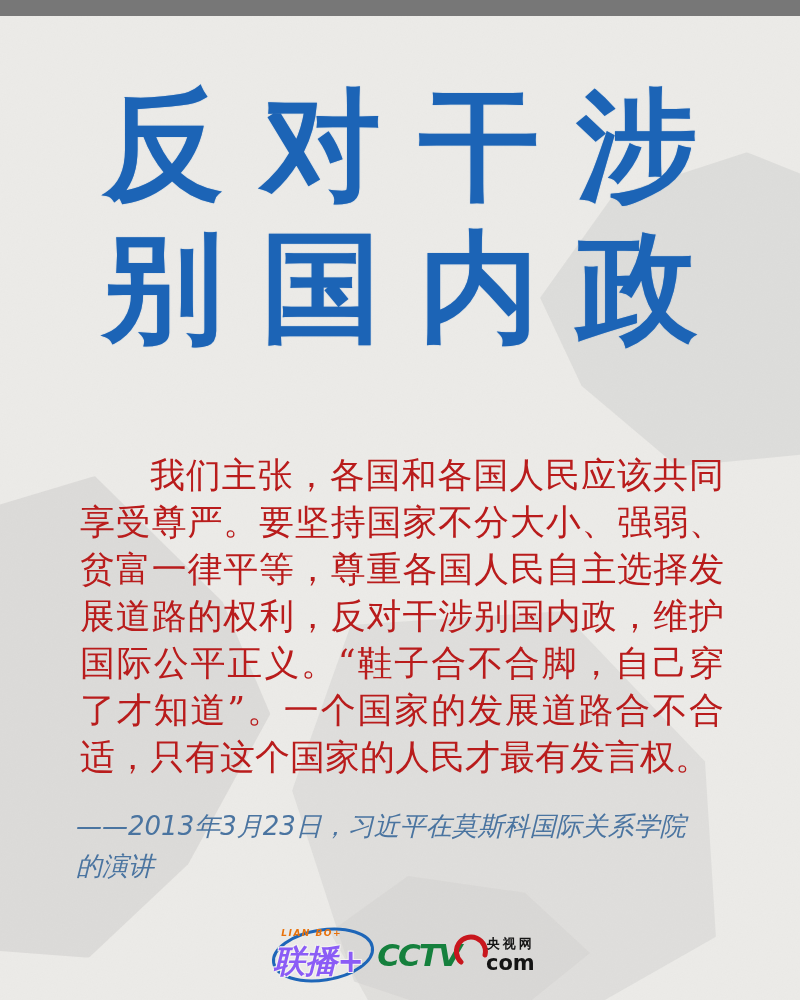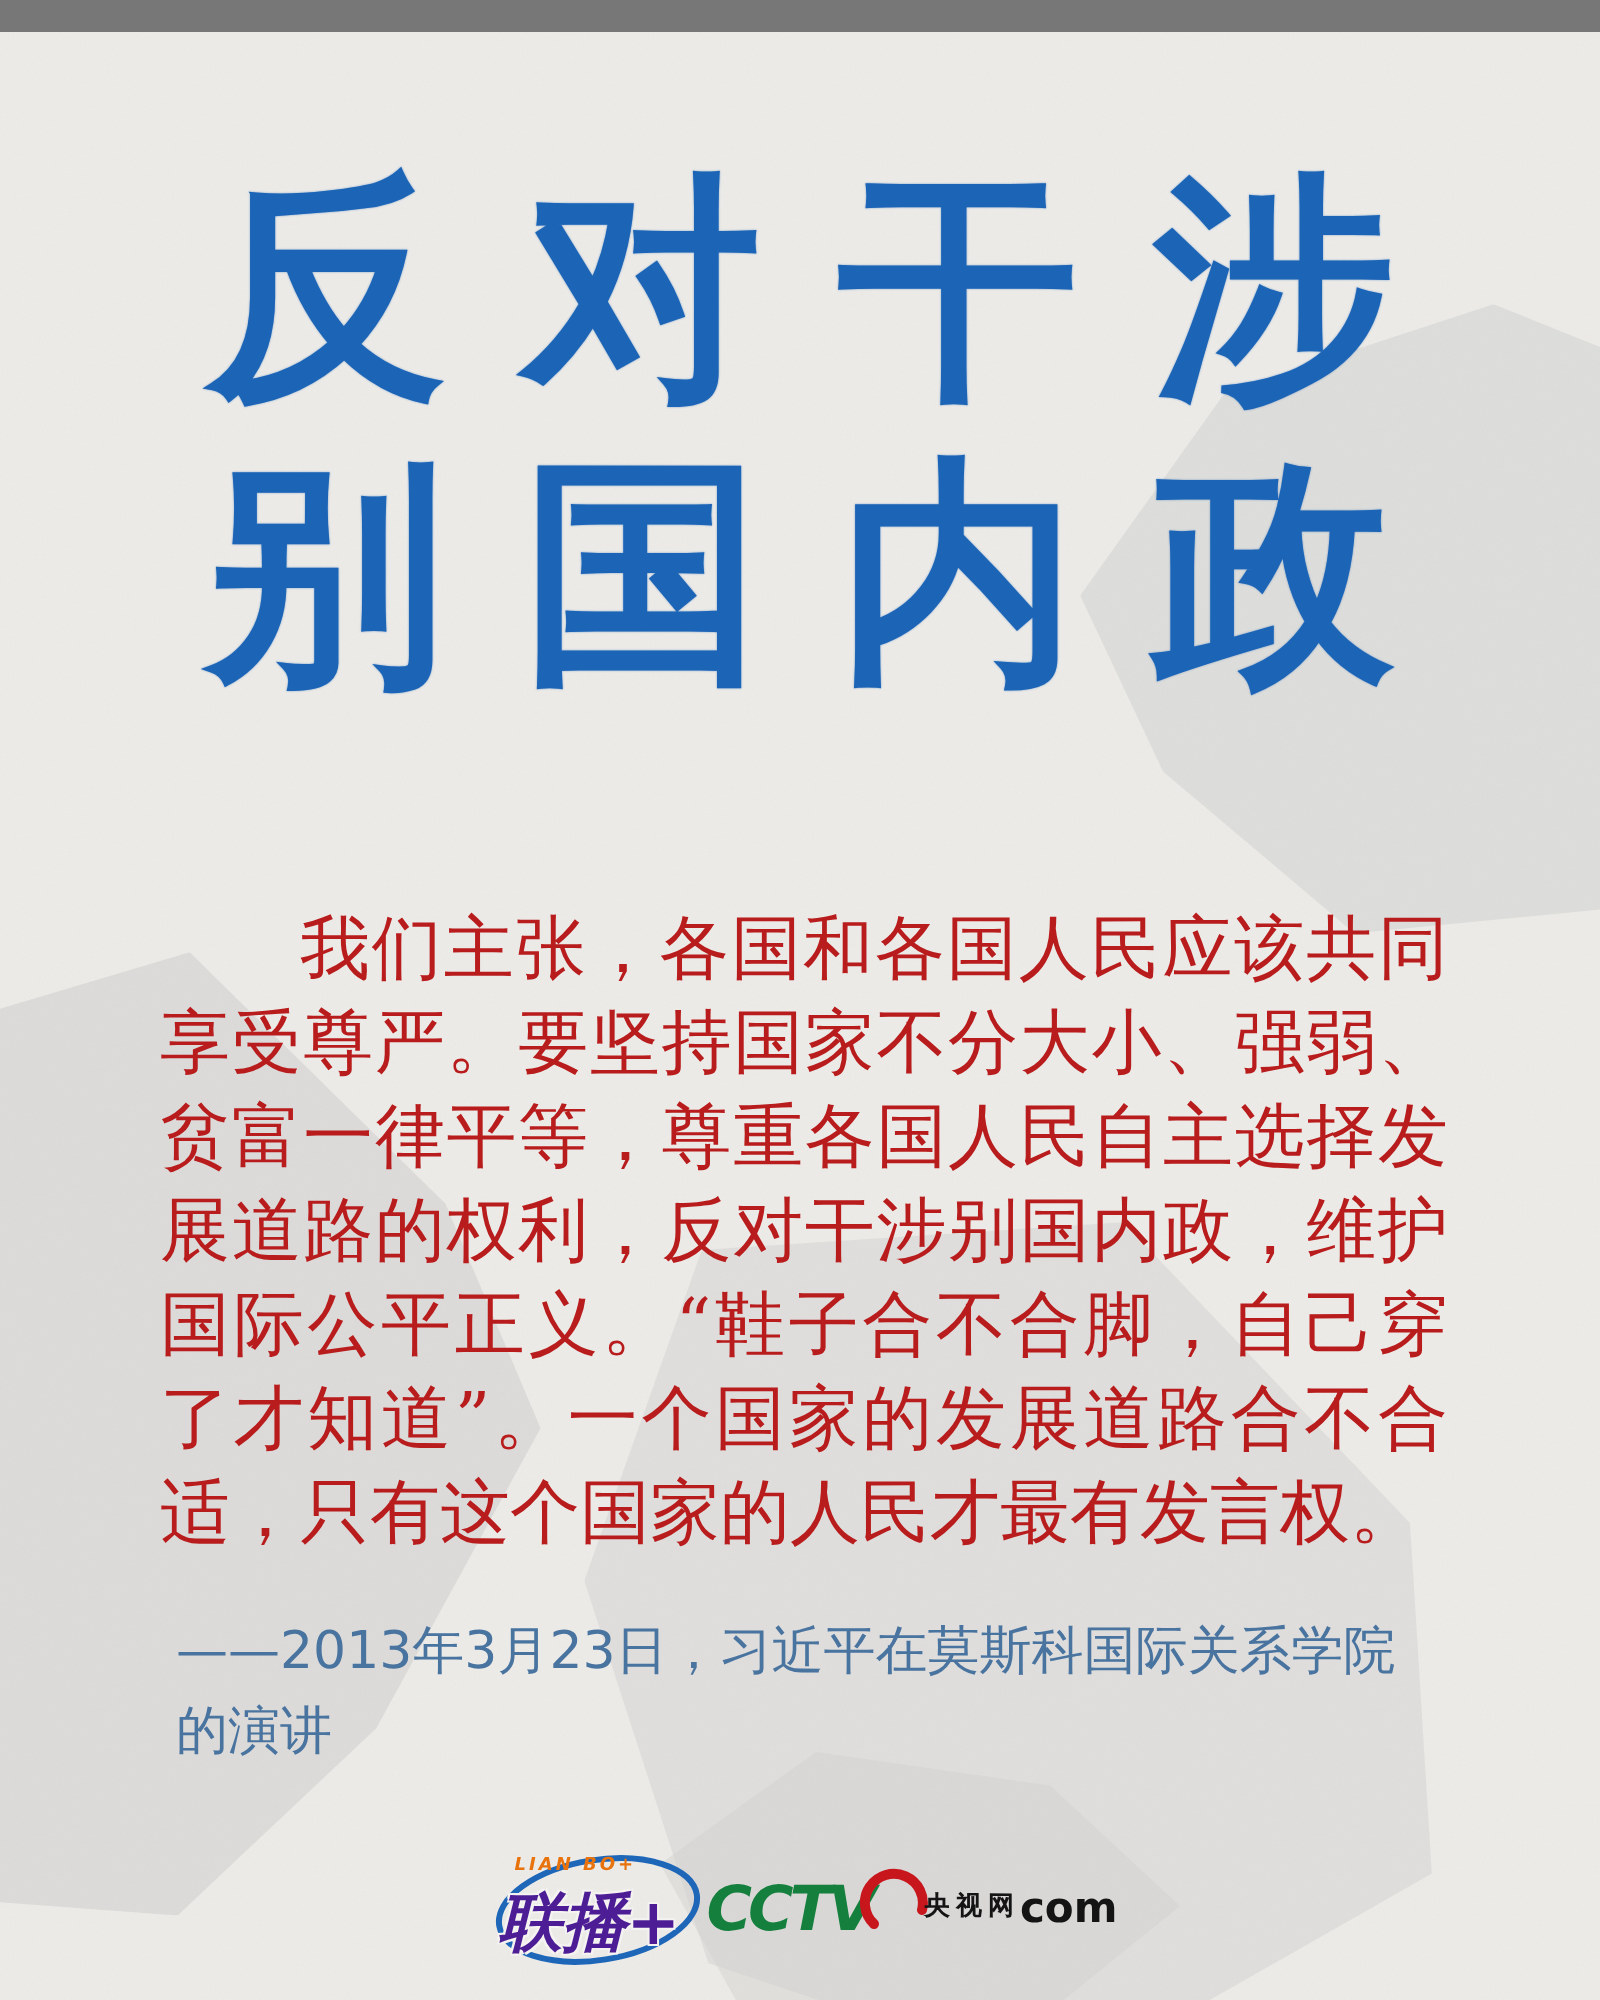--- a/index.html
+++ b/index.html
@@ -84,28 +84,29 @@
     font-size: 35px;
     line-height: 47px;
     color: #b91c1c;
     text-align: justify;
     text-indent: 2em;
     font-weight: 500;
   }
   .attribution {
     position: absolute;
     top: 790px;
-    left: 88px;
+    left: 76px;
     width: 624px;
     z-index: 10;
     margin: 0;
     font-family: "DejaVu Sans", sans-serif;
     font-size: 26px;
     line-height: 40px;
     color: #4A74A0;
+    font-style: italic;
   }
   
   .footer {
     position: absolute;
     top: 903px;
     left: 0;
     width: 100%;
     z-index: 10;
     display: flex;
     justify-content: center;
@@ -133,21 +134,21 @@
     color: #E8720C;
     white-space: nowrap;
   }
   .lianbo-main {
     position: absolute;
     top: 21px;
     left: 8px;
     font-size: 32px;
     font-weight: bold;
     font-style: italic;
-    color: #4c1d95;
+    color: #8b5cf6;
     white-space: nowrap;
     text-shadow:
       -1px -1px 0 #f4f3f1, 1px -1px 0 #f4f3f1,
       -1px  1px 0 #f4f3f1, 1px  1px 0 #f4f3f1;
   }
   .cctv {
     position: relative;
     display: flex;
     align-items: center;
     height: 72px;
@@ -159,21 +160,21 @@
     letter-spacing: -2px;
     color: #15803d;
     font-family: "DejaVu Sans", sans-serif;
   }
   .cctv-arc {
     margin-left: -6px;
     margin-top: -14px;
   }
   .cctv-right {
     display: flex;
-    flex-direction: row;
+    flex-direction: column;
     margin-left: -4px;
     margin-top: -2px;
   }
   .cctv-cn {
     font-size: 13px;
     font-weight: bold;
     letter-spacing: 3px;
     color: #141414;
   }
   .cctv-com {

